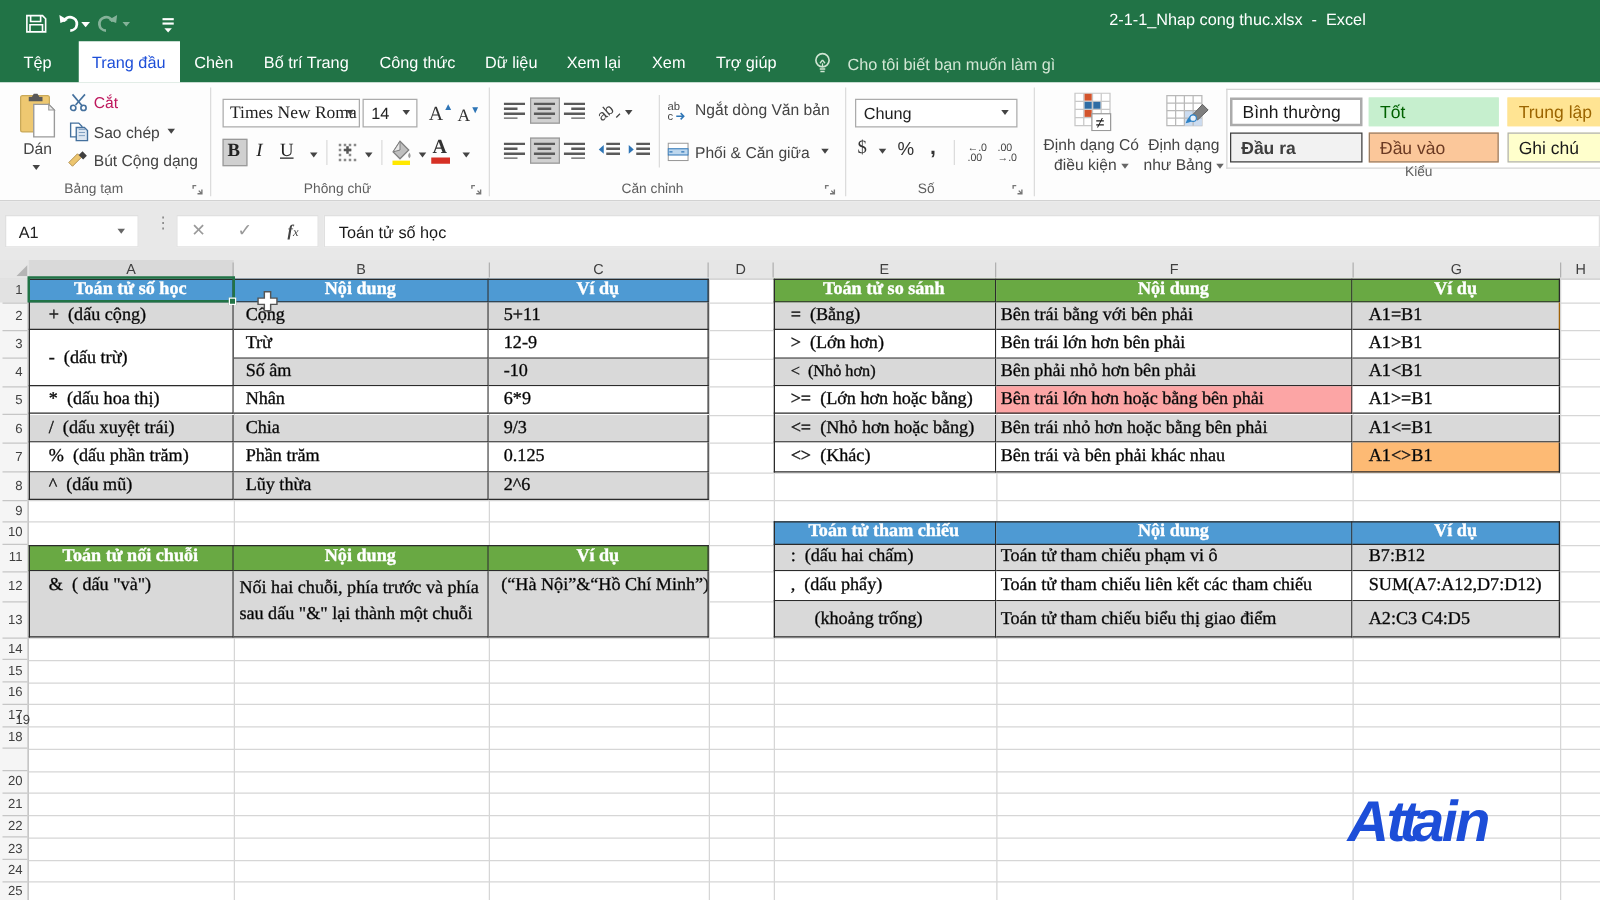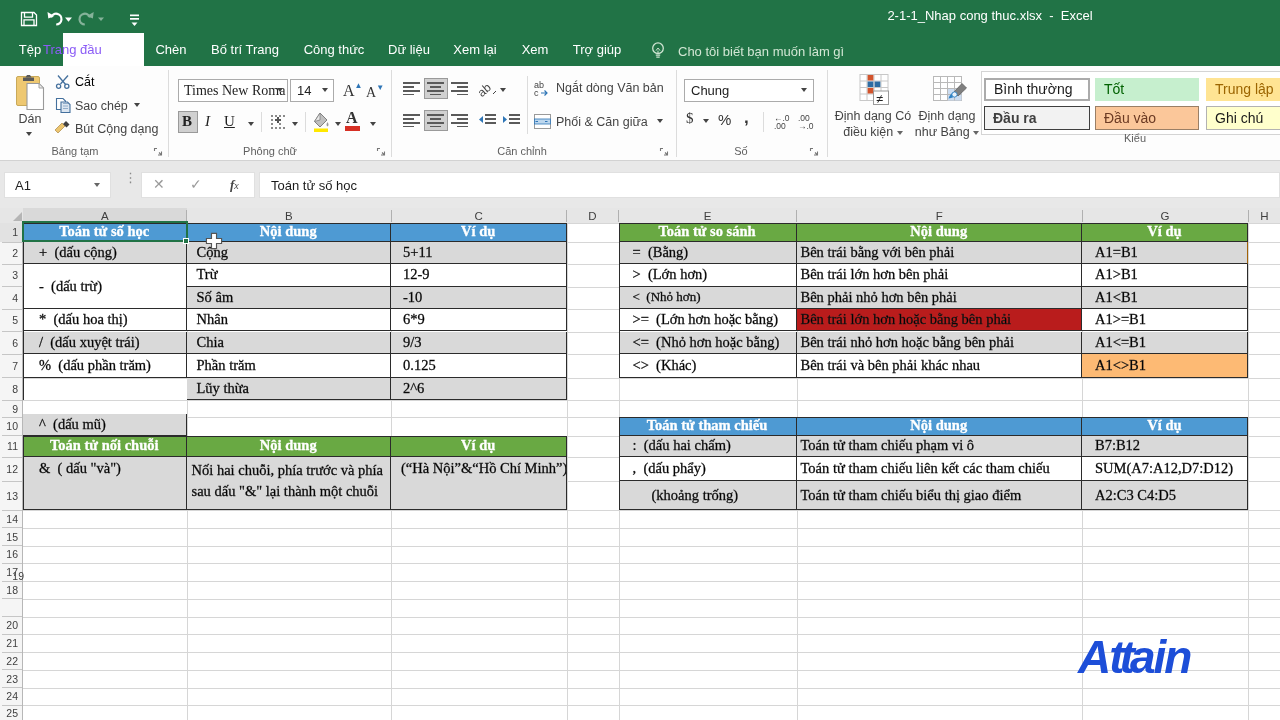--- a/index.html
+++ b/index.html
@@ -36,21 +36,21 @@
 </g>
 <g fill="#fff">
       <rect x="112" y="6.5" width="9" height="1.7"></rect>
       <rect x="112" y="10" width="9" height="1.7"></rect>
       <path d="M113.5 14.5 l6 0 -3 3.4z"></path>
     </g>
 </svg>
 <div class="ab" style="left:800px;top:8px;width:380px;text-align:center;font-size:13px;color:#fff">2-1-1_Nhap cong thuc.xlsx&nbsp;&nbsp;-&nbsp;&nbsp;Excel</div>
 <div class="ab" style="left:62.5px;top:33px;width:81px;height:33px;background:#fff"></div>
 <div class="ab" style="left:-30px;top:42px;width:120px;text-align:center;font-size:13px;font-weight:normal;color:#fff">Tệp</div>
-<div class="ab" style="left:43px;top:42px;width:120px;font-size:13px;font-weight:normal;color:#8b5cf6">Trang đầu</div>
+<div class="ab" style="left:43px;top:42px;width:120px;text-align:center;font-size:13px;font-weight:normal;color:#1d4ed8">Trang đầu</div>
 <div class="ab" style="left:111px;top:42px;width:120px;text-align:center;font-size:13px;font-weight:normal;color:#fff">Chèn</div>
 <div class="ab" style="left:185px;top:42px;width:120px;text-align:center;font-size:13px;font-weight:normal;color:#fff">Bố trí Trang</div>
 <div class="ab" style="left:274px;top:42px;width:120px;text-align:center;font-size:13px;font-weight:normal;color:#fff">Công thức</div>
 <div class="ab" style="left:349px;top:42px;width:120px;text-align:center;font-size:13px;font-weight:normal;color:#fff">Dữ liệu</div>
 <div class="ab" style="left:415px;top:42px;width:120px;text-align:center;font-size:13px;font-weight:normal;color:#fff">Xem lại</div>
 <div class="ab" style="left:475px;top:42px;width:120px;text-align:center;font-size:13px;font-weight:normal;color:#fff">Xem</div>
 <div class="ab" style="left:537px;top:42px;width:120px;text-align:center;font-size:13px;font-weight:normal;color:#fff">Trợ giúp</div>
 <svg class="ab" style="left:650px;top:41px" width="16" height="19" viewBox="0 0 16 19">
 <g fill="none" stroke="#cfe5d2" stroke-width="1.3">
 <circle cx="8" cy="7.2" r="5.3"></circle>
@@ -74,21 +74,21 @@
 <div class="ab" style="left:0px;top:112px;width:60px;text-align:center;font-size:12.5px;color:#444">Dán</div>
 <div class="ab cd" style="left:26px;top:132px"><span class="carr"></span></div>
 <svg class="ab" style="left:55px;top:74px" width="17" height="16" viewBox="0 0 17 16">
 <g stroke="#44709d" stroke-width="1.3" fill="none">
 <path d="M3 1.5 L11 11"></path>
       <path d="M13 1.5 L5.5 10"></path>
 <circle cx="3.6" cy="12.3" r="2.1"></circle>
       <circle cx="11.8" cy="12.3" r="2.1"></circle>
     </g>
   </svg>
-<div class="ab" style="left:75px;top:75px;font-size:12.5px;color:#000000">Cắt</div>
+<div class="ab" style="left:75px;top:75px;font-size:12.5px;color:#be185d">Cắt</div>
 <svg class="ab" style="left:55px;top:97px" width="17" height="17" viewBox="0 0 17 17">
 <g fill="#fff" stroke="#44709d" stroke-width="1.1">
 <path d="M1.5 1.5 h6.5 l2.5 2.5 v8.5 h-9z"></path>
 <path d="M6 5 h6.5 l2.5 2.5 v8 h-9z" fill="#dce6f1"></path>
 <path d="M8 6.5h5M8 9h5M8 11.5h5" stroke-width="0.8" stroke="#7f9fc0"></path>
     </g>
   </svg>
 <div class="ab" style="left:75px;top:99px;font-size:12.5px;color:#444">Sao chép</div>
 <div class="ab cd" style="left:134px;top:103px"><span class="carr"></span></div>
 <svg class="ab" style="left:54px;top:120px" width="18" height="16" viewBox="0 0 18 16">
@@ -421,21 +421,21 @@
 <div class="tc" style="left:391px;top:286.7px;width:175.5px;height:22.400000000000034px;background:#d9d9d9;border-right:1px solid #2b2b2b;border-bottom:1px solid #2b2b2b;padding-left:12px;font-size:14.5px;">-10</div>
 <div class="tc" style="left:23px;top:309.1px;width:163.5px;height:22.399999999999977px;background:#fff;border-right:1px solid #2b2b2b;border-bottom:1px solid #2b2b2b;padding-left:16px;font-size:14.5px;">*&nbsp;&nbsp;(dấu hoa thị)</div>
 <div class="tc" style="left:186.5px;top:309.1px;width:204.5px;height:22.399999999999977px;background:#fff;border-right:1px solid #2b2b2b;border-bottom:1px solid #2b2b2b;padding-left:10px;font-size:14.5px;">Nhân</div>
 <div class="tc" style="left:391px;top:309.1px;width:175.5px;height:22.399999999999977px;background:#fff;border-right:1px solid #2b2b2b;border-bottom:1px solid #2b2b2b;padding-left:12px;font-size:14.5px;">6*9</div>
 <div class="tc" style="left:23px;top:331.5px;width:163.5px;height:22.5px;background:#d9d9d9;border-right:1px solid #2b2b2b;border-bottom:1px solid #2b2b2b;padding-left:16px;font-size:14.5px;">/&nbsp;&nbsp;(dấu xuyệt trái)</div>
 <div class="tc" style="left:186.5px;top:331.5px;width:204.5px;height:22.5px;background:#d9d9d9;border-right:1px solid #2b2b2b;border-bottom:1px solid #2b2b2b;padding-left:10px;font-size:14.5px;">Chia</div>
 <div class="tc" style="left:391px;top:331.5px;width:175.5px;height:22.5px;background:#d9d9d9;border-right:1px solid #2b2b2b;border-bottom:1px solid #2b2b2b;padding-left:12px;font-size:14.5px;">9/3</div>
 <div class="tc" style="left:23px;top:354px;width:163.5px;height:23.5px;background:#fff;border-right:1px solid #2b2b2b;border-bottom:1px solid #2b2b2b;padding-left:16px;font-size:14.5px;">%&nbsp;&nbsp;(dấu phần trăm)</div>
 <div class="tc" style="left:186.5px;top:354px;width:204.5px;height:23.5px;background:#fff;border-right:1px solid #2b2b2b;border-bottom:1px solid #2b2b2b;padding-left:10px;font-size:14.5px;">Phần trăm</div>
 <div class="tc" style="left:391px;top:354px;width:175.5px;height:23.5px;background:#fff;border-right:1px solid #2b2b2b;border-bottom:1px solid #2b2b2b;padding-left:12px;font-size:14.5px;">0.125</div>
-<div class="tc" style="left:23px;top:377.5px;width:163.5px;height:22.5px;background:#d9d9d9;border-right:1px solid #2b2b2b;border-bottom:1px solid #2b2b2b;padding-left:16px;font-size:14.5px;margin-top:36px;">^&nbsp;&nbsp;(dấu mũ)</div>
+<div class="tc" style="left:23px;top:377.5px;width:163.5px;height:22.5px;background:#d9d9d9;border-right:1px solid #2b2b2b;border-bottom:1px solid #2b2b2b;padding-left:16px;font-size:14.5px;">^&nbsp;&nbsp;(dấu mũ)</div>
 <div class="tc" style="left:186.5px;top:377.5px;width:204.5px;height:22.5px;background:#d9d9d9;border-right:1px solid #2b2b2b;border-bottom:1px solid #2b2b2b;padding-left:10px;font-size:14.5px;">Lũy thừa</div>
 <div class="tc" style="left:391px;top:377.5px;width:175.5px;height:22.5px;background:#d9d9d9;border-right:1px solid #2b2b2b;border-bottom:1px solid #2b2b2b;padding-left:12px;font-size:14.5px;">2^6</div>
 <div class="tc" style="left:23px;top:264.3px;width:163.5px;height:44.80000000000001px;background:#fff;border-right:1px solid #2b2b2b;border-bottom:1px solid #2b2b2b;padding-left:16px;font-size:14.5px;">-&nbsp;&nbsp;(dấu trừ)</div>
 <div class="ab" style="left:23px;top:435.5px;width:543.5px;height:74.5px;border:1px solid #2b2b2b;border-right:none;border-bottom:none;box-sizing:border-box;pointer-events:none;z-index:5"></div>
 <div class="tc th" style="left:23px;top:435.5px;width:163.5px;height:21.5px;background:#69a943;border-right:1px solid #2b2b2b;border-bottom:1px solid #2b2b2b;justify-content:center;font-size:14.5px;">Toán tử nối chuỗi</div>
 <div class="tc th" style="left:186.5px;top:435.5px;width:204.5px;height:21.5px;background:#69a943;border-right:1px solid #2b2b2b;border-bottom:1px solid #2b2b2b;justify-content:center;font-size:14.5px;">Nội dung</div>
 <div class="tc th" style="left:391px;top:435.5px;width:175.5px;height:21.5px;background:#69a943;border-right:1px solid #2b2b2b;border-bottom:1px solid #2b2b2b;justify-content:center;font-size:14.5px;">Ví dụ</div>
 <div class="tc" style="left:23px;top:457px;width:163.5px;height:53px;background:#d9d9d9;border-right:1px solid #2b2b2b;border-bottom:1px solid #2b2b2b;padding-left:16px;align-items:flex-start;padding-top:3px;font-size:14.5px;">&amp;&nbsp;&nbsp;( dấu "và")</div>
 <div class="tc" style="left:186.5px;top:457px;width:204.5px;height:53px;background:#d9d9d9;border-right:1px solid #2b2b2b;border-bottom:1px solid #2b2b2b;padding-left:5px;align-items:flex-start;padding-top:3px;line-height:21px;white-space:normal;font-size:14.5px;">Nối hai chuỗi, phía trước và phía sau dấu "&amp;" lại thành một chuỗi</div>
 <div class="tc" style="left:391px;top:457px;width:175.5px;height:53px;background:#d9d9d9;border-right:1px solid #2b2b2b;border-bottom:1px solid #2b2b2b;padding-left:10px;align-items:flex-start;padding-top:3px;font-size:14.5px;">(“Hà Nội”&amp;“Hồ Chí Minh”)</div>
@@ -446,21 +446,21 @@
 <div class="tc" style="left:618.5px;top:242px;width:178.0px;height:22.30000000000001px;background:#d9d9d9;border-right:1px solid #2b2b2b;border-bottom:1px solid #2b2b2b;padding-left:14px;font-size:14.5px;">=&nbsp;&nbsp;(Bằng)</div>
 <div class="tc" style="left:796.5px;top:242px;width:285.5px;height:22.30000000000001px;background:#d9d9d9;border-right:1px solid #2b2b2b;border-bottom:1px solid #2b2b2b;padding-left:4px;font-size:14.5px;">Bên trái bằng với bên phải</div>
 <div class="tc" style="left:1082px;top:242px;width:166px;height:22.30000000000001px;background:#d9d9d9;border-right:1px solid #a16207;border-bottom:1px solid #2b2b2b;padding-left:13px;font-size:14.5px;">A1=B1</div>
 <div class="tc" style="left:618.5px;top:264.3px;width:178.0px;height:22.399999999999977px;background:#fff;border-right:1px solid #2b2b2b;border-bottom:1px solid #2b2b2b;padding-left:14px;font-size:14.5px;">&gt;&nbsp;&nbsp;(Lớn hơn)</div>
 <div class="tc" style="left:796.5px;top:264.3px;width:285.5px;height:22.399999999999977px;background:#fff;border-right:1px solid #2b2b2b;border-bottom:1px solid #2b2b2b;padding-left:4px;font-size:14.5px;">Bên trái lớn hơn bên phải</div>
 <div class="tc" style="left:1082px;top:264.3px;width:166px;height:22.399999999999977px;background:#fff;border-right:1px solid #2b2b2b;border-bottom:1px solid #2b2b2b;padding-left:13px;font-size:14.5px;">A1&gt;B1</div>
 <div class="tc" style="left:618.5px;top:286.7px;width:178.0px;height:22.400000000000034px;background:#d9d9d9;border-right:1px solid #2b2b2b;border-bottom:1px solid #2b2b2b;padding-left:14px;font-size:13px;">&lt;&nbsp;&nbsp;(Nhỏ hơn)</div>
 <div class="tc" style="left:796.5px;top:286.7px;width:285.5px;height:22.400000000000034px;background:#d9d9d9;border-right:1px solid #2b2b2b;border-bottom:1px solid #2b2b2b;padding-left:4px;font-size:14.5px;">Bên phải nhỏ hơn bên phải</div>
 <div class="tc" style="left:1082px;top:286.7px;width:166px;height:22.400000000000034px;background:#d9d9d9;border-right:1px solid #2b2b2b;border-bottom:1px solid #2b2b2b;padding-left:13px;font-size:14.5px;">A1&lt;B1</div>
 <div class="tc" style="left:618.5px;top:309.1px;width:178.0px;height:22.399999999999977px;background:#fff;border-right:1px solid #2b2b2b;border-bottom:1px solid #2b2b2b;padding-left:14px;font-size:14.5px;">&gt;=&nbsp;&nbsp;(Lớn hơn hoặc bằng)</div>
-<div class="tc" style="left:796.5px;top:309.1px;width:285.5px;height:22.399999999999977px;background:#b91c1c;border-right:1px solid #2b2b2b;border-bottom:1px solid #2b2b2b;padding-left:4px;font-size:14.5px;">Bên trái lớn hơn hoặc bằng bên phải</div>
+<div class="tc" style="left:796.5px;top:309.1px;width:285.5px;height:22.399999999999977px;background:#fca5a5;border-right:1px solid #2b2b2b;border-bottom:1px solid #2b2b2b;padding-left:4px;font-size:14.5px;">Bên trái lớn hơn hoặc bằng bên phải</div>
 <div class="tc" style="left:1082px;top:309.1px;width:166px;height:22.399999999999977px;background:#fff;border-right:1px solid #2b2b2b;border-bottom:1px solid #2b2b2b;padding-left:13px;font-size:14.5px;">A1&gt;=B1</div>
 <div class="tc" style="left:618.5px;top:331.5px;width:178.0px;height:22.5px;background:#d9d9d9;border-right:1px solid #2b2b2b;border-bottom:1px solid #2b2b2b;padding-left:14px;font-size:14.5px;">&lt;=&nbsp;&nbsp;(Nhỏ hơn hoặc bằng)</div>
 <div class="tc" style="left:796.5px;top:331.5px;width:285.5px;height:22.5px;background:#d9d9d9;border-right:1px solid #2b2b2b;border-bottom:1px solid #2b2b2b;padding-left:4px;font-size:14.5px;">Bên trái nhỏ hơn hoặc bằng bên phải</div>
 <div class="tc" style="left:1082px;top:331.5px;width:166px;height:22.5px;background:#d9d9d9;border-right:1px solid #2b2b2b;border-bottom:1px solid #2b2b2b;padding-left:13px;font-size:14.5px;">A1&lt;=B1</div>
 <div class="tc" style="left:618.5px;top:354px;width:178.0px;height:23.5px;background:#fff;border-right:1px solid #2b2b2b;border-bottom:1px solid #2b2b2b;padding-left:14px;font-size:14.5px;">&lt;&gt;&nbsp;&nbsp;(Khác)</div>
 <div class="tc" style="left:796.5px;top:354px;width:285.5px;height:23.5px;background:#fff;border-right:1px solid #2b2b2b;border-bottom:1px solid #2b2b2b;padding-left:4px;font-size:14.5px;">Bên trái và bên phải khác nhau</div>
 <div class="tc" style="left:1082px;top:354px;width:166px;height:23.5px;background:#fdba74;border-right:1px solid #2b2b2b;border-bottom:1px solid #2b2b2b;padding-left:13px;font-size:14.5px;">A1&lt;&gt;B1</div>
 <div class="ab" style="left:618.5px;top:417px;width:629.5px;height:93px;border:1px solid #2b2b2b;border-right:none;border-bottom:none;box-sizing:border-box;pointer-events:none;z-index:5"></div>
 <div class="tc th" style="left:618.5px;top:417px;width:178.0px;height:18.5px;background:#4e9ad3;border-right:1px solid #2b2b2b;border-bottom:1px solid #2b2b2b;justify-content:center;font-size:14.5px;">Toán tử tham chiếu</div>
 <div class="tc th" style="left:796.5px;top:417px;width:285.5px;height:18.5px;background:#4e9ad3;border-right:1px solid #2b2b2b;border-bottom:1px solid #2b2b2b;justify-content:center;font-size:14.5px;">Nội dung</div>

